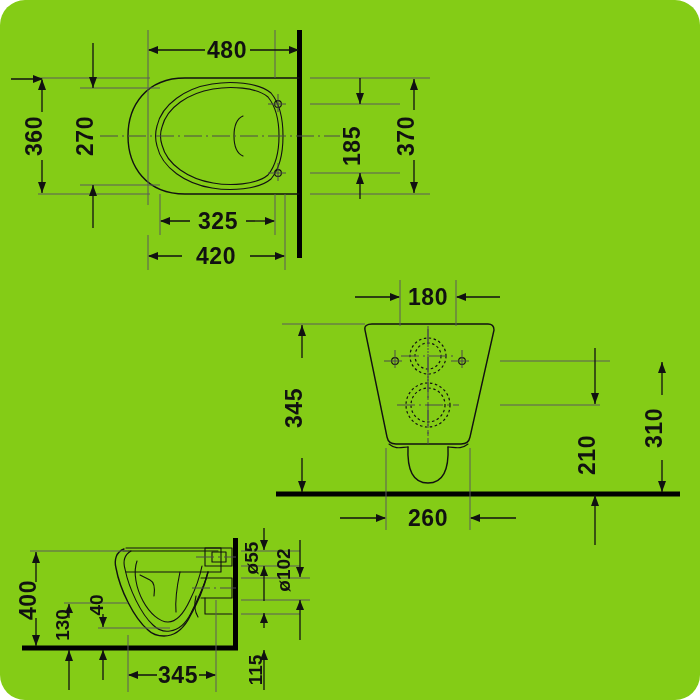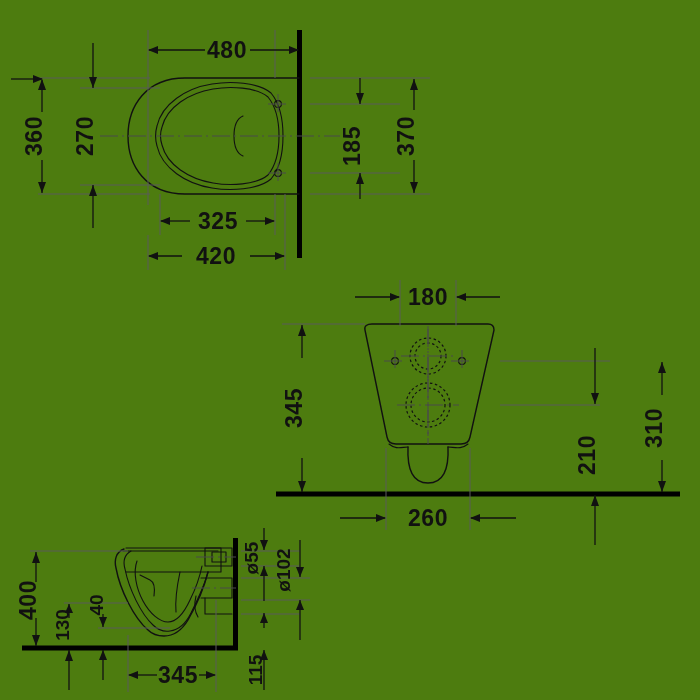--- a/index.html
+++ b/index.html
@@ -8,22 +8,23 @@
     padding: 0;
     background: #ffffff;
   }
   body {
     font-family: "Liberation Sans", sans-serif;
   }
   #sheet {
     position: relative;
     width: 700px;
     height: 700px;
-    background: #4d7c0f;
+    background: #84cc16;
     overflow: hidden;
+    border-radius: 25px;
   }
   #sheet svg {
     display: block;
     position: absolute;
     top: 0;
     left: 0;
   }
   .dimtext {
     font-family: "Liberation Sans", sans-serif;
     font-weight: bold;

